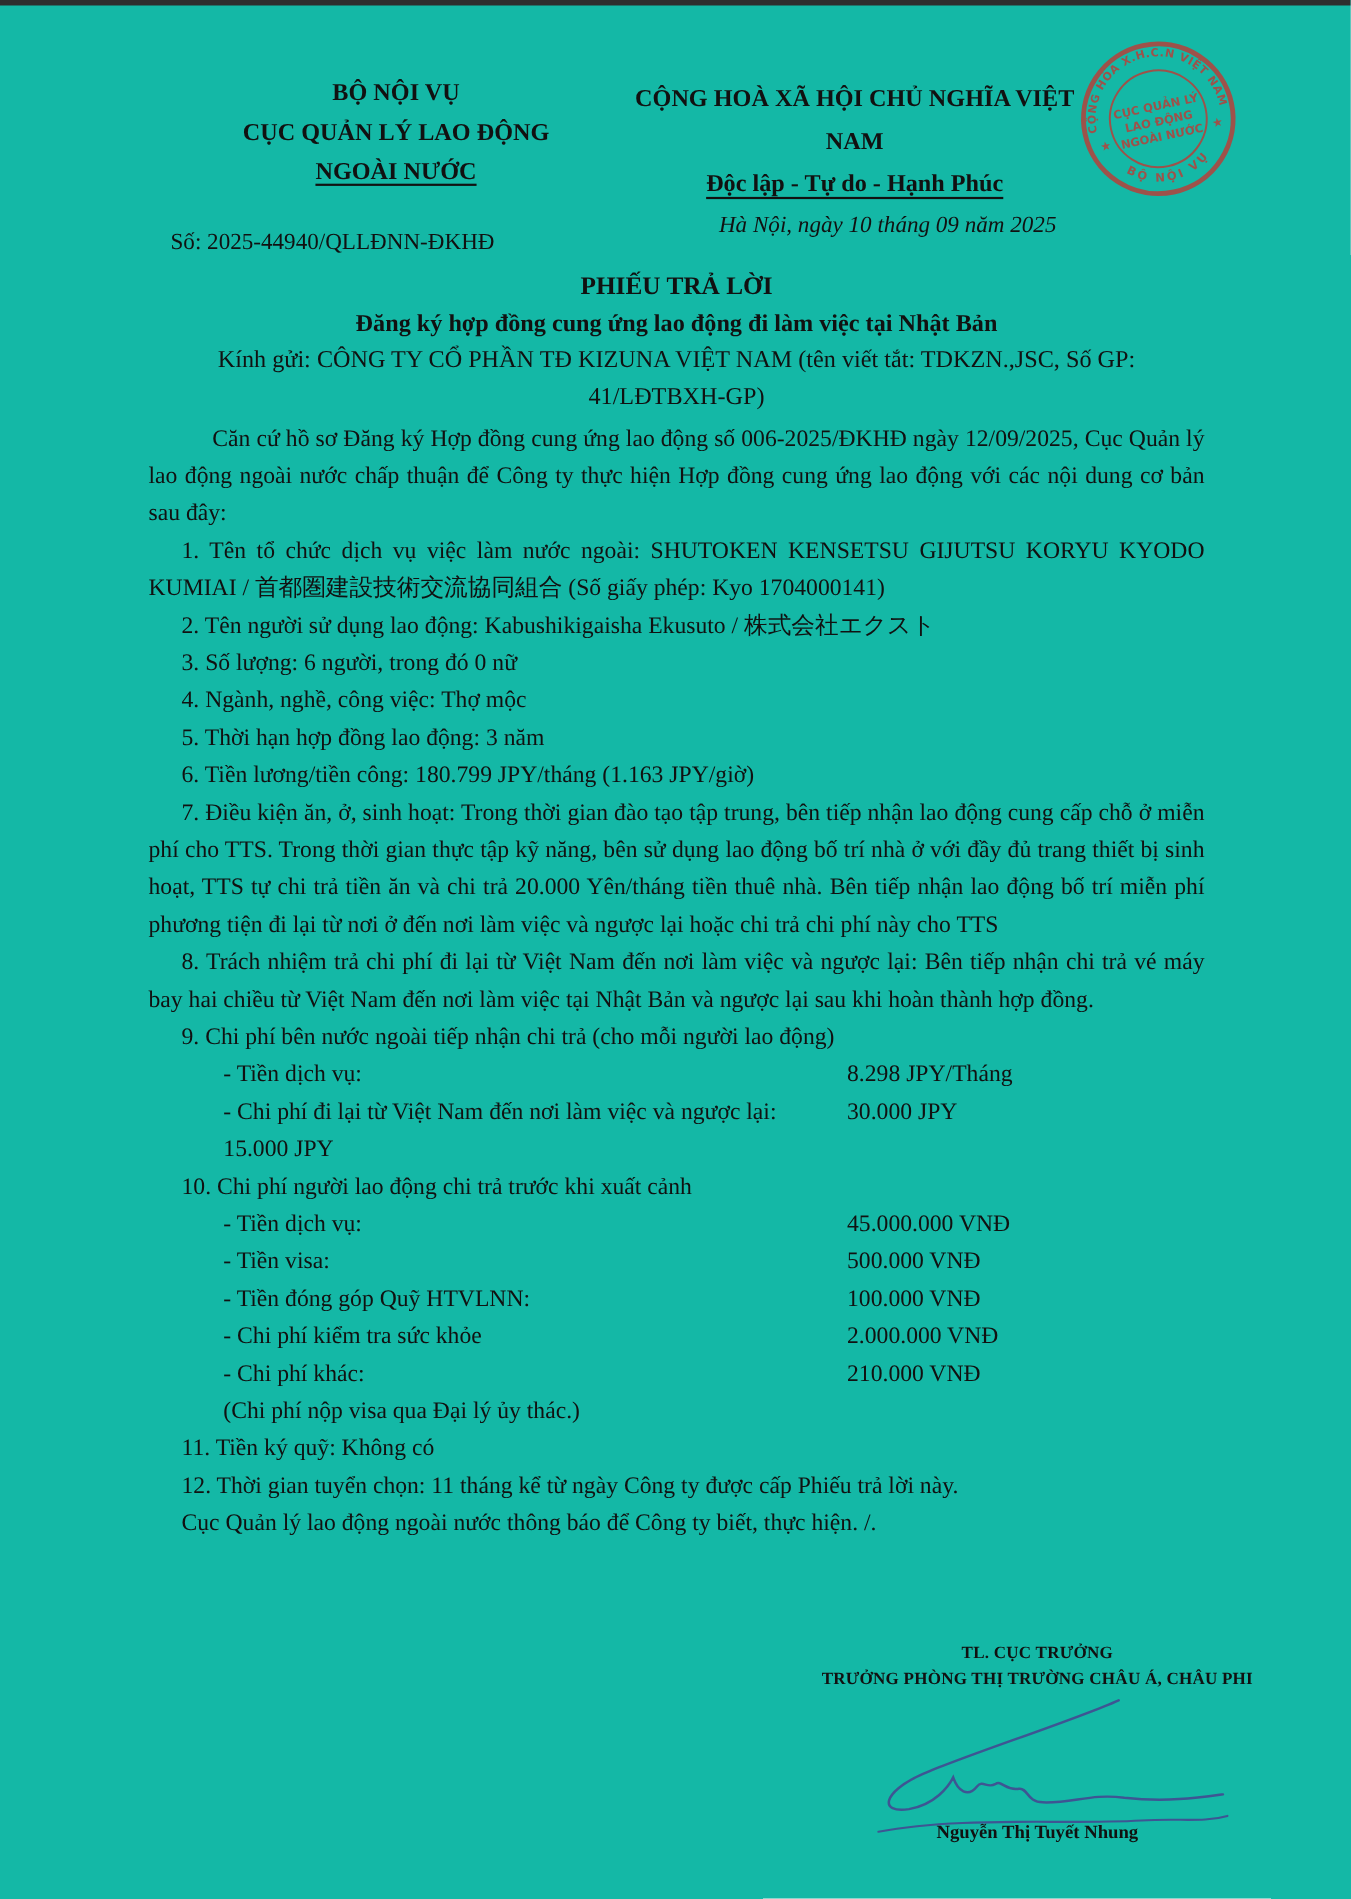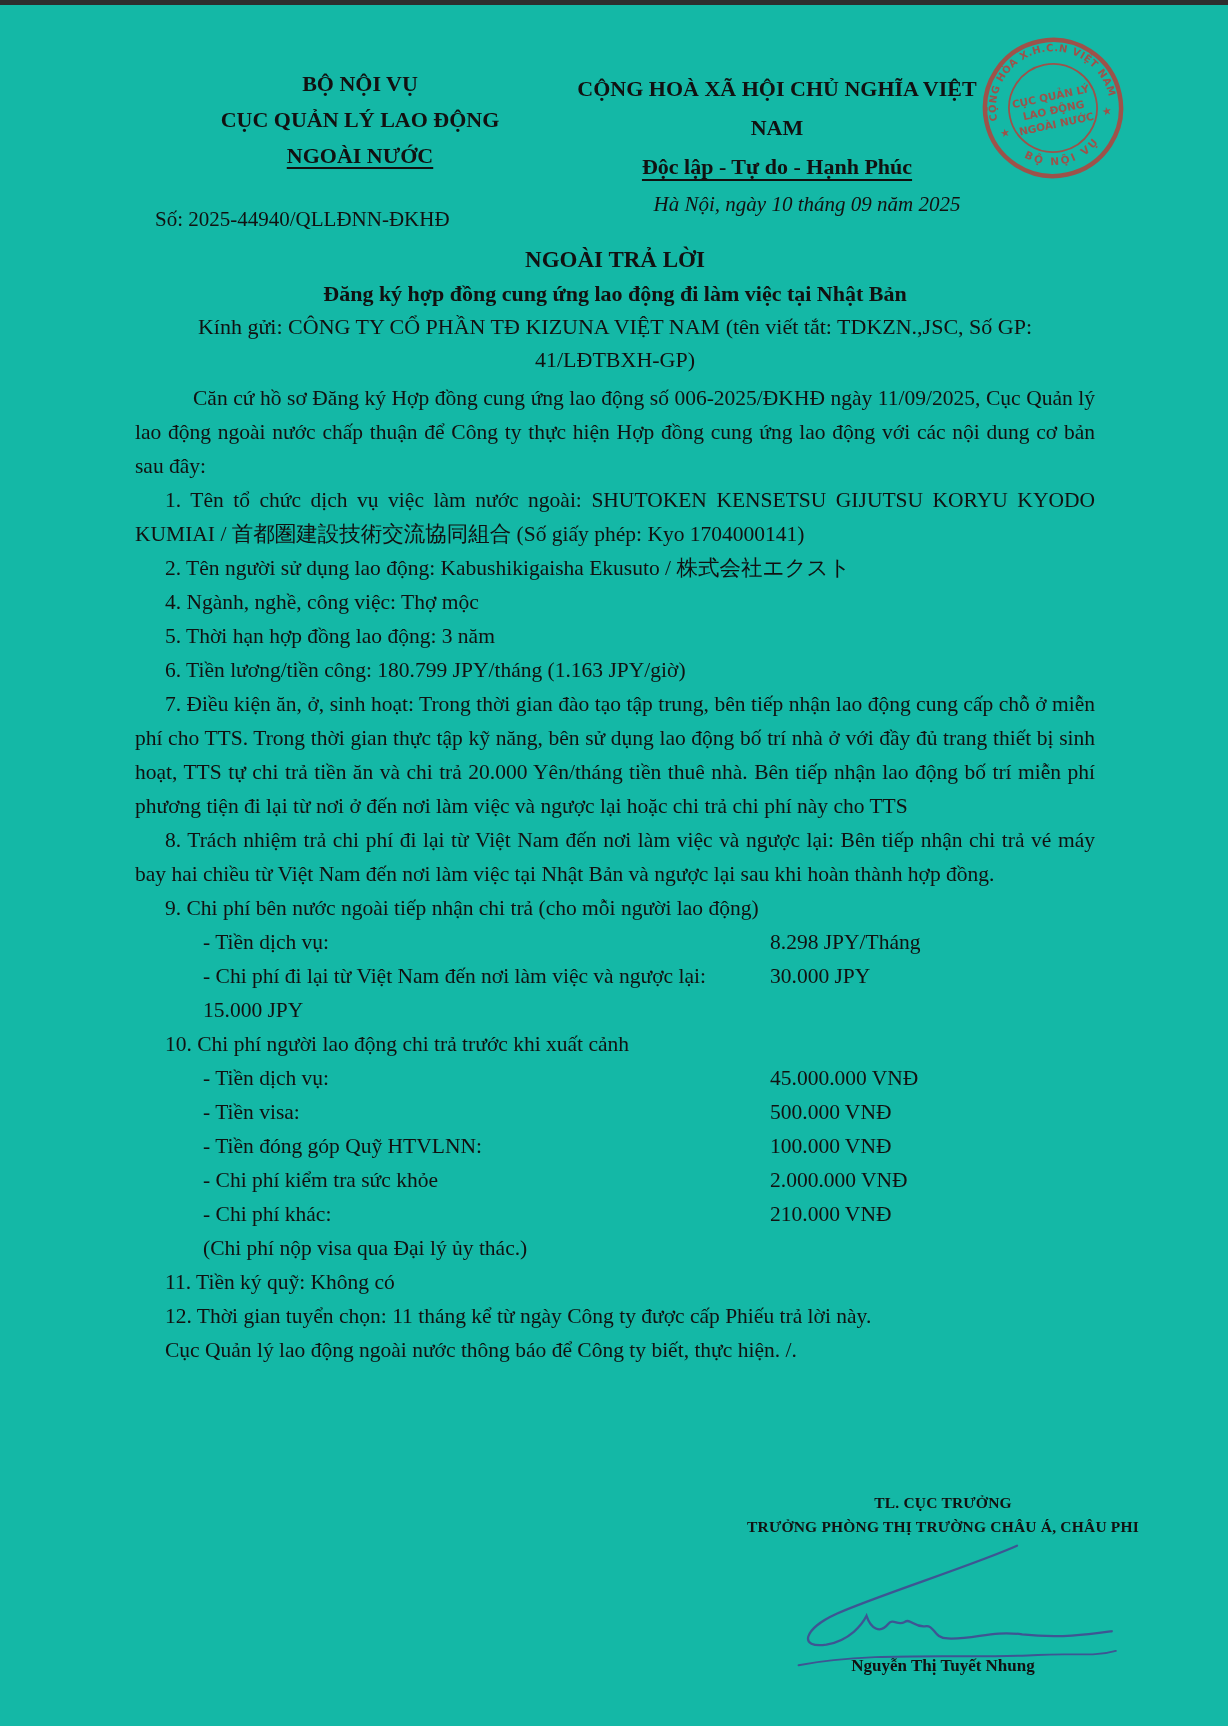--- a/index.html
+++ b/index.html
@@ -86,30 +86,31 @@
       </text>
       <text x="-52" y="18" font-size="11" text-anchor="middle" fill="#b0453e" stroke="none">★</text>
       <text x="52" y="18" font-size="11" text-anchor="middle" fill="#b0453e" stroke="none">★</text>
       <text x="0" y="-8" font-size="10.5" text-anchor="middle" fill="#b0453e" stroke="none">CỤC QUẢN LÝ</text>
       <text x="0" y="6" font-size="10.5" text-anchor="middle" fill="#b0453e" stroke="none">LAO ĐỘNG</text>
       <text x="0" y="20" font-size="10.5" text-anchor="middle" fill="#b0453e" stroke="none">NGOÀI NƯỚC</text>
     </g>
   </svg>
 
   <div class="title-block">
-    <div class="doc-title">NGOÀI TRẢ LỜI</div>
+    <div class="doc-title">PHIẾU TRẢ LỜI</div>
     <div class="doc-subtitle">Đăng ký hợp đồng cung ứng lao động đi làm việc tại Nhật Bản</div>
     <div class="recipient">Kính gửi: CÔNG TY CỔ PHẦN TĐ KIZUNA VIỆT NAM (tên viết tắt: TDKZN.,JSC, Số GP:</div>
     <div class="recipient">41/LĐTBXH-GP)</div>
   </div>
 
   <div class="body">
-    <p class="para indent-lg">Căn cứ hồ sơ Đăng ký Hợp đồng cung ứng lao động số 006-2025/ĐKHĐ ngày 11/09/2025, Cục Quản lý lao động ngoài nước chấp thuận để Công ty thực hiện Hợp đồng cung ứng lao động với các nội dung cơ bản sau đây:</p>
+    <p class="para indent-lg">Căn cứ hồ sơ Đăng ký Hợp đồng cung ứng lao động số 006-2025/ĐKHĐ ngày 12/09/2025, Cục Quản lý lao động ngoài nước chấp thuận để Công ty thực hiện Hợp đồng cung ứng lao động với các nội dung cơ bản sau đây:</p>
     <p class="para indent">1. Tên tổ chức dịch vụ việc làm nước ngoài: SHUTOKEN KENSETSU GIJUTSU KORYU KYODO KUMIAI / 首都圏建設技術交流協同組合 (Số giấy phép: Kyo 1704000141)</p>
     <p class="para indent">2. Tên người sử dụng lao động: Kabushikigaisha Ekusuto / 株式会社エクスト</p>
+    <p class="para indent">3. Số lượng: 6 người, trong đó 0 nữ</p>
     <p class="para indent">4. Ngành, nghề, công việc: Thợ mộc</p>
     <p class="para indent">5. Thời hạn hợp đồng lao động: 3 năm</p>
     <p class="para indent">6. Tiền lương/tiền công: 180.799 JPY/tháng (1.163 JPY/giờ)</p>
     <p class="para indent">7. Điều kiện ăn, ở, sinh hoạt: Trong thời gian đào tạo tập trung, bên tiếp nhận lao động cung cấp chỗ ở miễn phí cho TTS. Trong thời gian thực tập kỹ năng, bên sử dụng lao động bố trí nhà ở với đầy đủ trang thiết bị sinh hoạt, TTS tự chi trả tiền ăn và chi trả 20.000 Yên/tháng tiền thuê nhà. Bên tiếp nhận lao động bố trí miễn phí phương tiện đi lại từ nơi ở đến nơi làm việc và ngược lại hoặc chi trả chi phí này cho TTS</p>
     <p class="para indent">8. Trách nhiệm trả chi phí đi lại từ Việt Nam đến nơi làm việc và ngược lại: Bên tiếp nhận chi trả vé máy bay hai chiều từ Việt Nam đến nơi làm việc tại Nhật Bản và ngược lại sau khi hoàn thành hợp đồng.</p>
     <p class="para indent">9. Chi phí bên nước ngoài tiếp nhận chi trả (cho mỗi người lao động)</p>
 
     <div class="fee-row">
       <span class="fee-label">- Tiền dịch vụ:</span>
       <span class="fee-value">8.298 JPY/Tháng</span>

